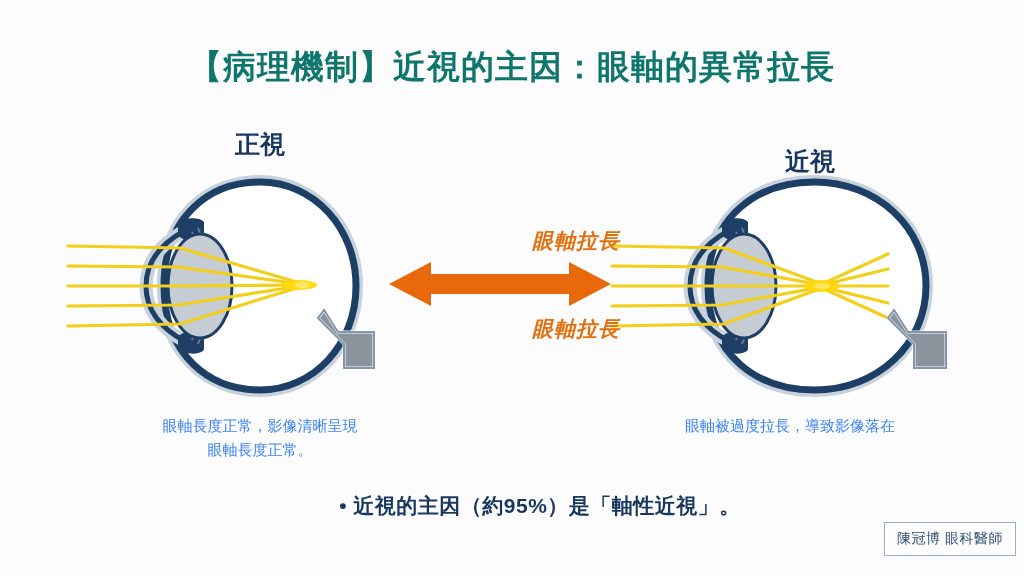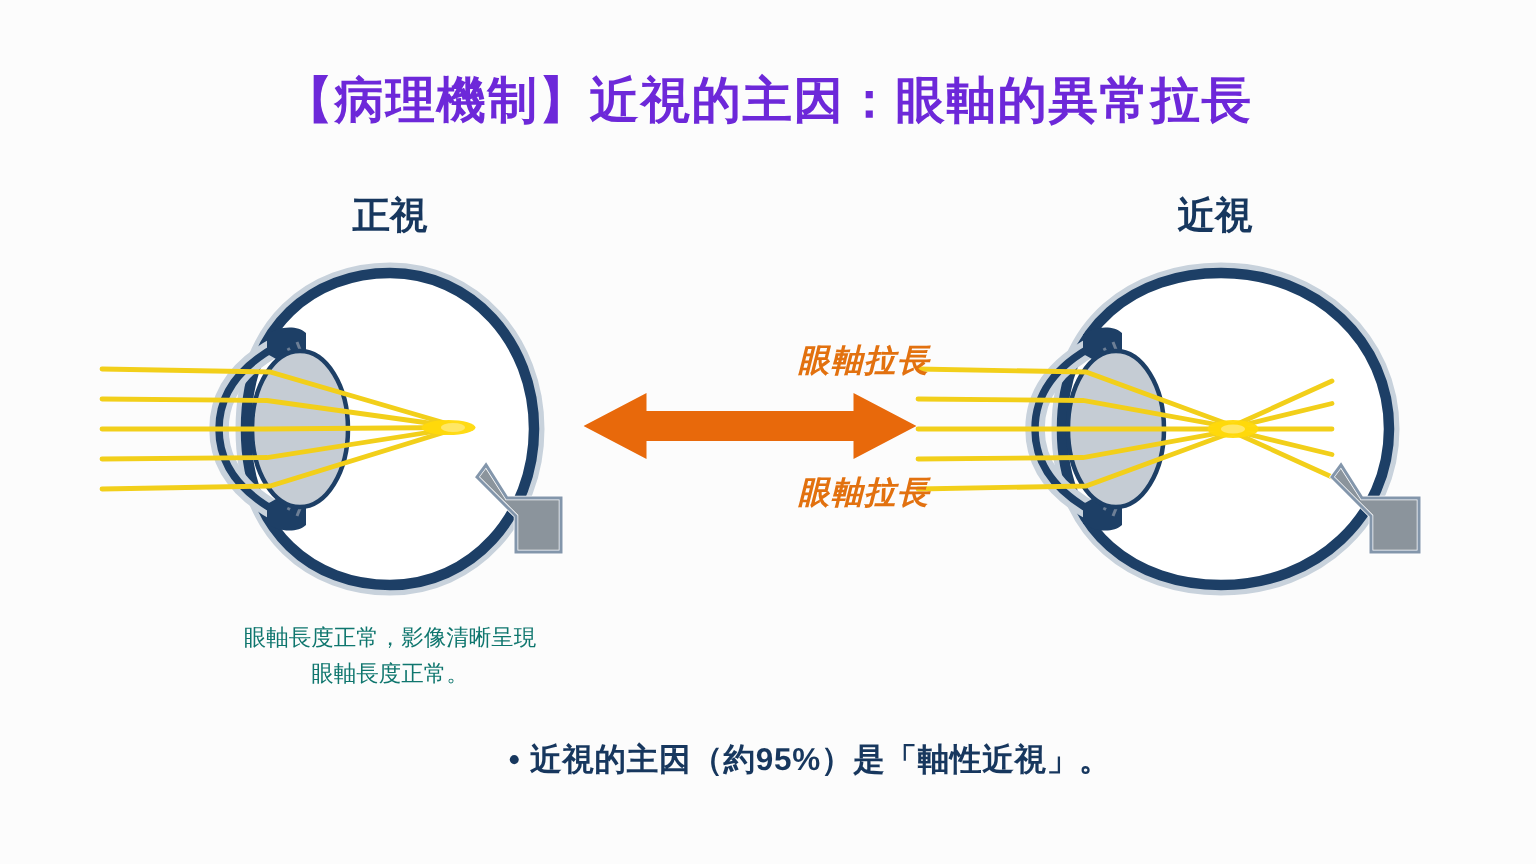--- a/index.html
+++ b/index.html
@@ -22,38 +22,38 @@
 
   
   .title {
     position: absolute;
     top: 46px;
     left: 0;
     width: 1024px;
     text-align: center;
     font-size: 33px;
     font-weight: bold;
-    color: #6d28d9;
+    color: #0f766e;
     letter-spacing: 1px;
     line-height: 42px;
     white-space: nowrap;
   }
 
   
   .eye-label {
     position: absolute;
     font-size: 25px;
     font-weight: bold;
     color: #17375e;
     text-align: center;
     width: 200px;
     line-height: 30px;
   }
   .eye-label.left  { left: 160px; top: 129px; }
-  .eye-label.right { left: 710px; top: 129px; }
+  .eye-label.right { left: 710px; top: 146px; }
 
   
   .eye-diagram {
     position: absolute;
     top: 168px;
   }
   .eye-diagram.left  { left: 52px; }
   .eye-diagram.right { left: 596px; }
 
   
@@ -75,21 +75,21 @@
     white-space: nowrap;
   }
   .arrow-text.top    { margin: 0 0 6px 0; }
   .arrow-text.bottom { margin: 8px 0 0 0; }
   .arrow-svg { display: block; margin: 0 auto; }
 
   
   .caption {
     position: absolute;
     font-size: 15px;
-    color: #0f766e;
+    color: #3b82f6;
     text-align: center;
     line-height: 24px;
     width: 300px;
   }
   .caption.left  { left: 110px; top: 414px; }
   .caption.right { left: 640px; top: 414px; }
   .caption .line { display: block; }
 
   
   .bullet-line {
@@ -242,18 +242,20 @@
 
     <div class="arrow-text bottom">眼軸拉長</div>
   </div>
 
   <div class="caption left">
     <span class="line">眼軸長度正常，影像清晰呈現</span>
     <span class="line">眼軸長度正常。</span>
   </div>
 
   <div class="caption right">
+    <span class="line">眼軸被過度拉長，導致影像落在</span>
   </div>
 
   <div class="bullet-line">• 近視的主因（約95%）是「軸性近視」。</div>
 
+  <div class="watermark">陳冠博 眼科醫師</div>
 
 </div>
 
 </body></html>

